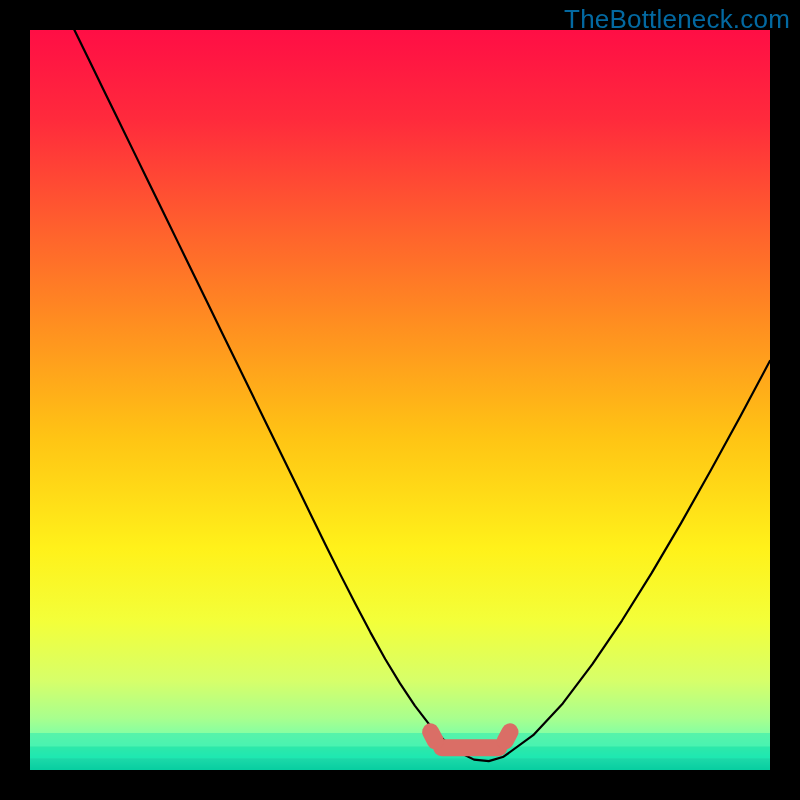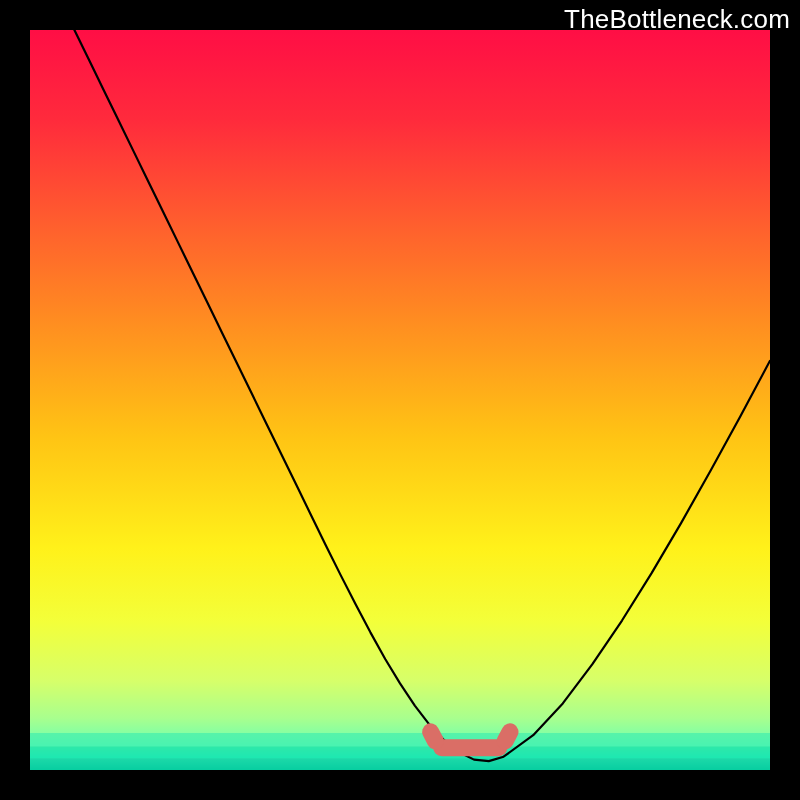--- a/index.html
+++ b/index.html
@@ -23,21 +23,21 @@
     left: 30px;
     top: 30px;
     width: 740px;
     height: 740px;
     overflow: hidden;
   }
   .watermark {
     position: absolute;
     top: 4px;
     right: 10px;
-    color: #ffffff;
+    color: #0369a1;
     font-family: Arial, Helvetica, sans-serif;
     font-size: 26px;
     letter-spacing: 0.2px;
   }
   svg {
     display: block;
   }
 </style>
 </head>
 <body>

